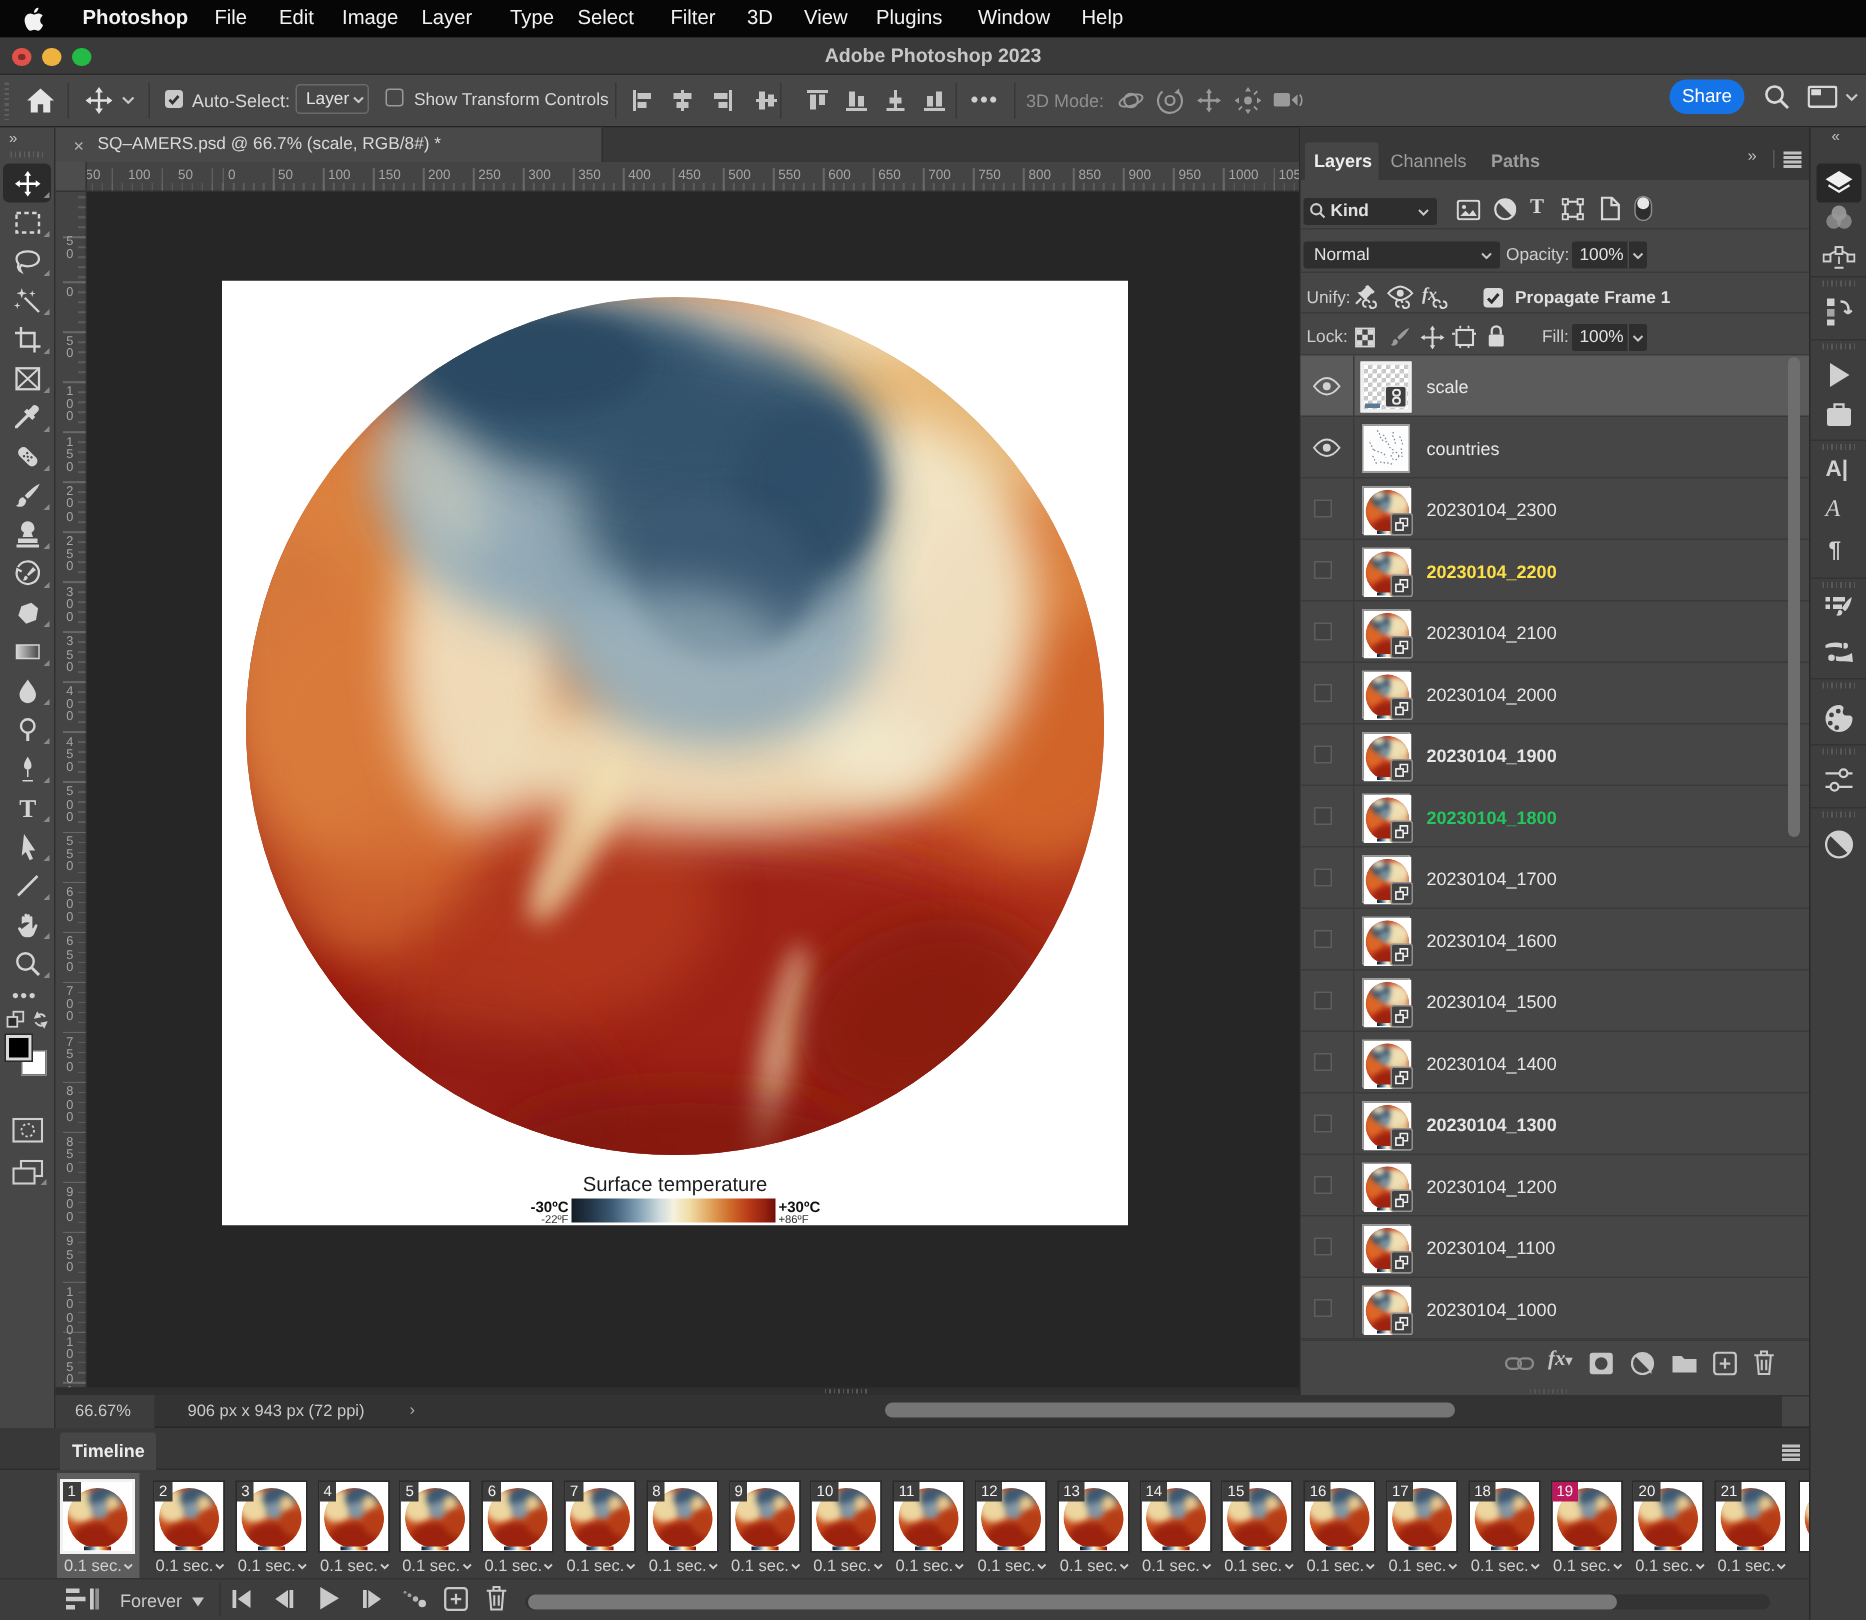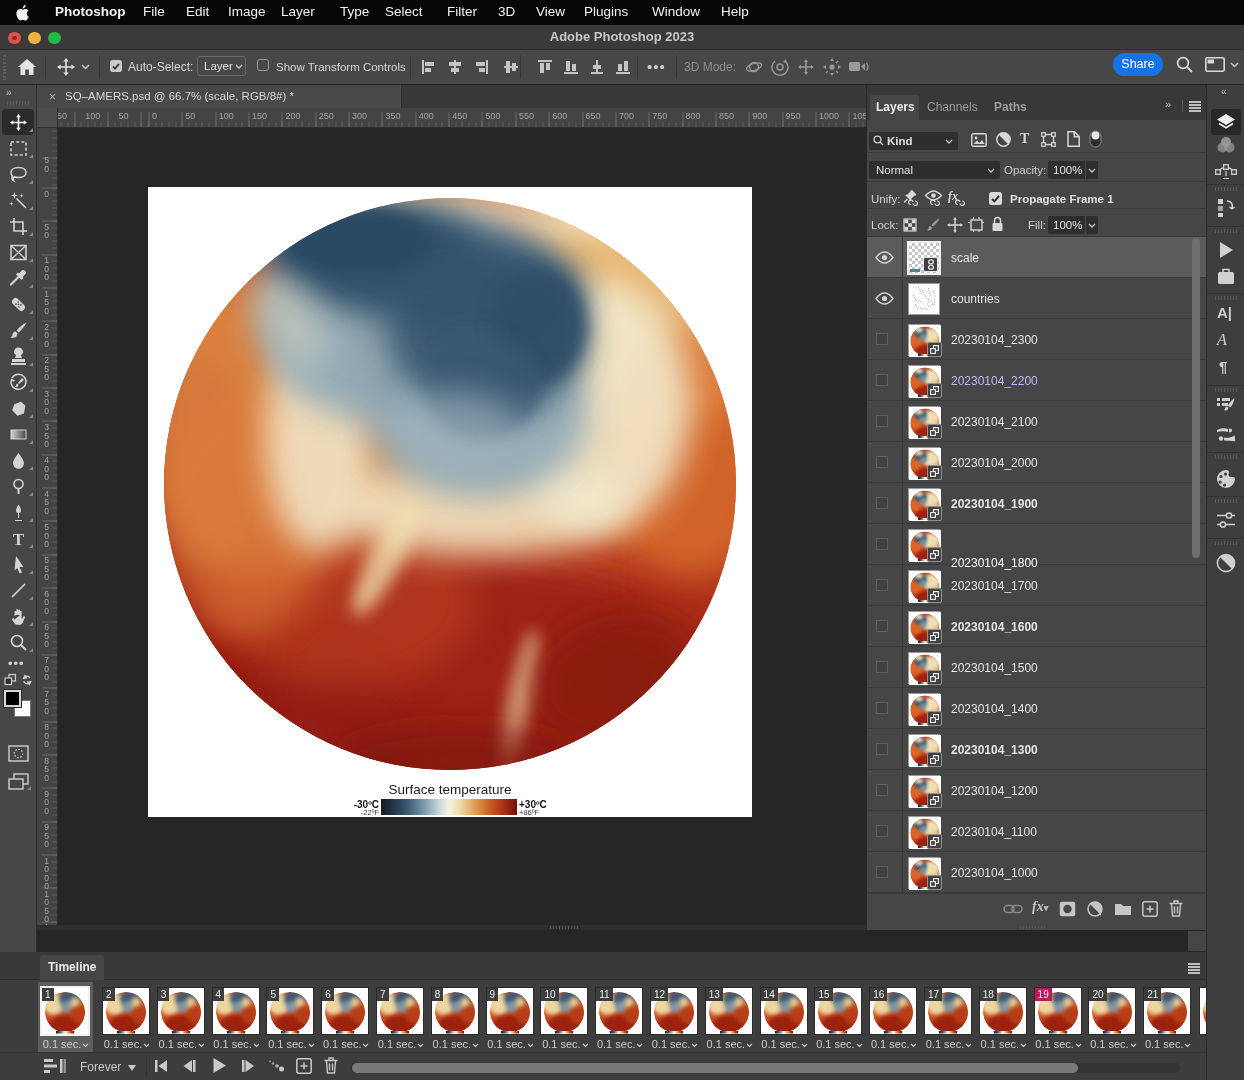--- a/index.html
+++ b/index.html
@@ -539,20 +539,27 @@
       </g>
       <text x="302" y="607" text-anchor="middle" font-size="13.5" fill="#1c1c1c">Surface temperature</text>
       <rect x="233" y="612" width="136" height="16" fill="url(#lbar)"></rect>
       <text x="231" y="621" text-anchor="end" font-size="10" font-weight="700" fill="#111">-30ºC</text>
       <text x="231" y="628" text-anchor="end" font-size="7.5" fill="#333">-22ºF</text>
       <text x="371" y="621" font-size="10" font-weight="700" fill="#111">+30ºC</text>
       <text x="371" y="628" font-size="7.5" fill="#333">+86ºF</text>
     </svg>
     <div class="abs" style="left:37px;top:925px;width:829px;height:5px;background:#2e2e2e"></div>
     <div class="abs" style="left:550px;top:926px;width:30px;height:3px;background-image:repeating-linear-gradient(90deg,#565656 0 1px,transparent 1px 3px)"></div>
+    <div class="abs" style="left:37px;top:930px;width:1169px;height:22px;background:#333333;color:#c9c9c9;font-size:11px;border-bottom:1px solid #282828">
+      <div class="abs" style="left:0px;top:0;width:66px;height:22px;background:#3d3d3d"></div>
+      <span class="abs" style="left:13px;top:5px">66.67%</span>
+      <span class="abs" style="left:88px;top:5px">906 px x 943 px (72 ppi)</span>
+      <span class="abs" style="left:236px;top:4px;color:#b0b0b0">›</span>
+      <div class="abs" style="left:553px;top:5px;width:380px;height:10px;background:#757575;border-radius:5px"></div>
+    </div>
     <div class="abs" style="left:866px;top:85px;width:340px;height:845px;background:#464646;border-left:1px solid #2a2a2a">
       <div class="abs" style="left:0;top:0;width:340px;height:35px;background:#383838"></div>
       <div class="abs" style="left:3px;top:10px;width:49px;height:25px;background:#464646;border-radius:2px 2px 0 0"></div>
       <span class="abs" style="left:9px;top:15px;color:#ececec;font-size:12px;font-weight:700">Layers</span>
       <span class="abs" style="left:60px;top:15px;color:#9d9d9d;font-size:12px;font-weight:400">Channels</span>
       <span class="abs" style="left:127px;top:15px;color:#9d9d9d;font-size:12px;font-weight:700">Paths</span>
       <span class="abs" style="left:298px;top:13px;color:#c0c0c0;font-size:11px;letter-spacing:-1px">»</span>
       <div class="abs" style="left:315px;top:15px;width:1px;height:12px;background:#5a5a5a"></div>
       <div class="abs" style="left:322px;top:16px;width:12px;height:1.5px;background:#c0c0c0;box-shadow:0 3px 0 #c0c0c0,0 6px 0 #c0c0c0,0 9px 0 #c0c0c0"></div>
       <div class="abs" style="left:2px;top:47px;width:89px;height:18px;background:#2e2e2e;border-radius:2px;color:#e0e0e0;font-size:11.5px">
@@ -765,21 +772,21 @@
             <rect x="9" y="29" width="14" height="2" fill="url(#lbar)"></rect>
           </svg></div>
         <div class="abs ic" style="left:60px;top:23px;width:15px;height:15px;background:#424242;border:1px solid #909090;border-radius:2px">
           <svg width="9" height="9" viewBox="0 0 9 9">
             <g fill="none" stroke="#f0f0f0" stroke-width="1.1">
               <rect x="0.6" y="3.6" width="4.8" height="4.8"></rect>
               <path d="M3.5 3.4 V0.6 H8.4 V5.5 H5.6"></path>
             </g>
           </svg>
         </div>
-        <span class="abs" style="left:84px;top:14px;color:#c4b5fd;font-size:12px;font-weight:400">20230104_2200</span>
+        <span class="abs" style="left:84px;top:14px;color:#fde047;font-size:12px;font-weight:700">20230104_2200</span>
       </div>
       <div class="abs" style="left:0;top:316px;width:344px;height:41px;background:transparent;border-bottom:1px solid #3a3a3a">
         <div class="abs" style="left:35px;top:0;width:1px;height:41px;background:#3a3a3a"></div>
         <div class="abs" style="left:9px;top:14px;width:12px;height:12px;border:1px solid #5e5e5e;background:#414141"></div>
         <div class="abs" style="left:41px;top:4.5px;width:32px;height:32px;border:1px solid #9a9a9a"><svg width="32" height="32" viewBox="0 0 32 32">
             <defs>
               <clipPath id="mg">
                 <circle cx="16" cy="16" r="14.5"></circle>
               </clipPath>
               <filter id="mb" x="-50%" y="-50%" width="200%" height="200%">
@@ -905,21 +912,21 @@
             <rect x="9" y="29" width="14" height="2" fill="url(#lbar)"></rect>
           </svg></div>
         <div class="abs ic" style="left:60px;top:23px;width:15px;height:15px;background:#424242;border:1px solid #909090;border-radius:2px">
           <svg width="9" height="9" viewBox="0 0 9 9">
             <g fill="none" stroke="#f0f0f0" stroke-width="1.1">
               <rect x="0.6" y="3.6" width="4.8" height="4.8"></rect>
               <path d="M3.5 3.4 V0.6 H8.4 V5.5 H5.6"></path>
             </g>
           </svg>
         </div>
-        <span class="abs" style="left:84px;top:32px;color:#ffffff;font-size:12px;font-weight:400">20230104_1800</span>
+        <span class="abs" style="left:84px;top:14px;color:#22c55e;font-size:12px;font-weight:700">20230104_1800</span>
       </div>
       <div class="abs" style="left:0;top:480px;width:340px;height:41px;background:transparent;border-bottom:1px solid #3a3a3a">
         <div class="abs" style="left:35px;top:0;width:1px;height:41px;background:#3a3a3a"></div>
         <div class="abs" style="left:9px;top:14px;width:12px;height:12px;border:1px solid #5e5e5e;background:#414141"></div>
         <div class="abs" style="left:41px;top:4.5px;width:32px;height:32px;border:1px solid #9a9a9a"><svg width="32" height="32" viewBox="0 0 32 32">
             <defs>
               <clipPath id="mg">
                 <circle cx="16" cy="16" r="14.5"></circle>
               </clipPath>
               <filter id="mb" x="-50%" y="-50%" width="200%" height="200%">
@@ -975,21 +982,21 @@
             <rect x="9" y="29" width="14" height="2" fill="url(#lbar)"></rect>
           </svg></div>
         <div class="abs ic" style="left:60px;top:23px;width:15px;height:15px;background:#424242;border:1px solid #909090;border-radius:2px">
           <svg width="9" height="9" viewBox="0 0 9 9">
             <g fill="none" stroke="#f0f0f0" stroke-width="1.1">
               <rect x="0.6" y="3.6" width="4.8" height="4.8"></rect>
               <path d="M3.5 3.4 V0.6 H8.4 V5.5 H5.6"></path>
             </g>
           </svg>
         </div>
-        <span class="abs" style="left:84px;top:14px;color:#e6e6e6;font-size:12px;font-weight:700">20230104_1600</span>
+        <span class="abs" style="left:84px;top:14px;color:#e6e6e6;font-size:12px;font-weight:400">20230104_1600</span>
       </div>
       <div class="abs" style="left:0;top:562px;width:340px;height:41px;background:transparent;border-bottom:1px solid #3a3a3a">
         <div class="abs" style="left:35px;top:0;width:1px;height:41px;background:#3a3a3a"></div>
         <div class="abs" style="left:9px;top:14px;width:12px;height:12px;border:1px solid #5e5e5e;background:#414141"></div>
         <div class="abs" style="left:41px;top:4.5px;width:32px;height:32px;border:1px solid #9a9a9a"><svg width="32" height="32" viewBox="0 0 32 32">
             <defs>
               <clipPath id="mg">
                 <circle cx="16" cy="16" r="14.5"></circle>
               </clipPath>
               <filter id="mb" x="-50%" y="-50%" width="200%" height="200%">

